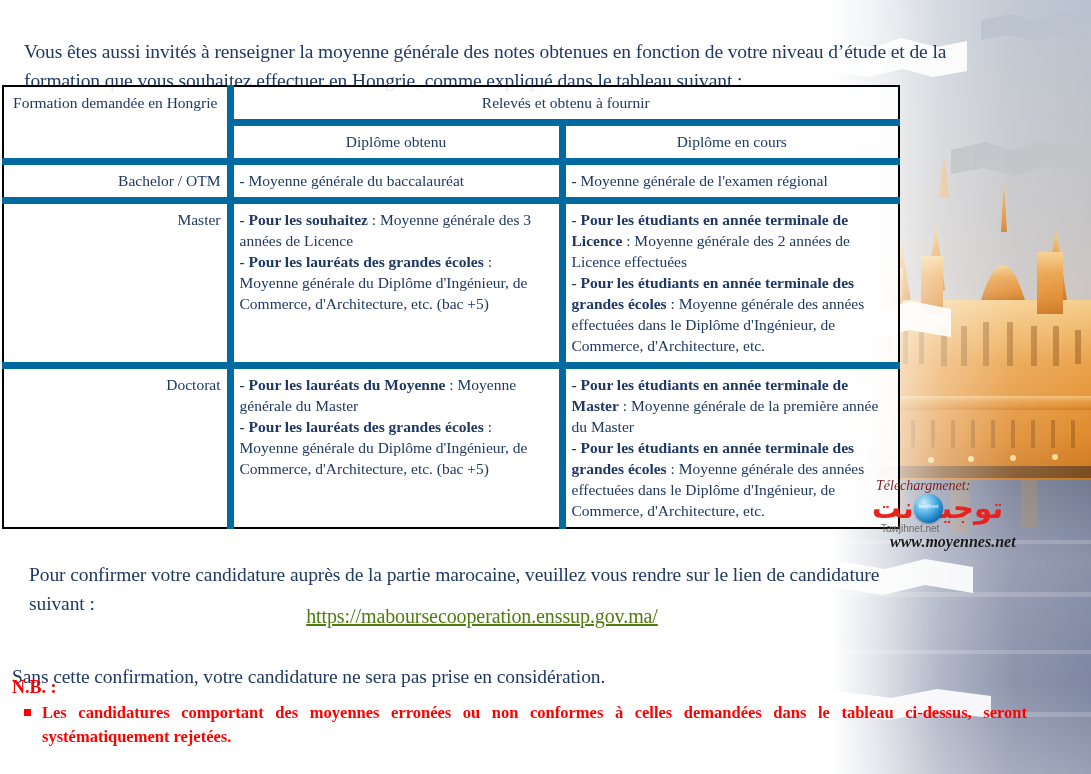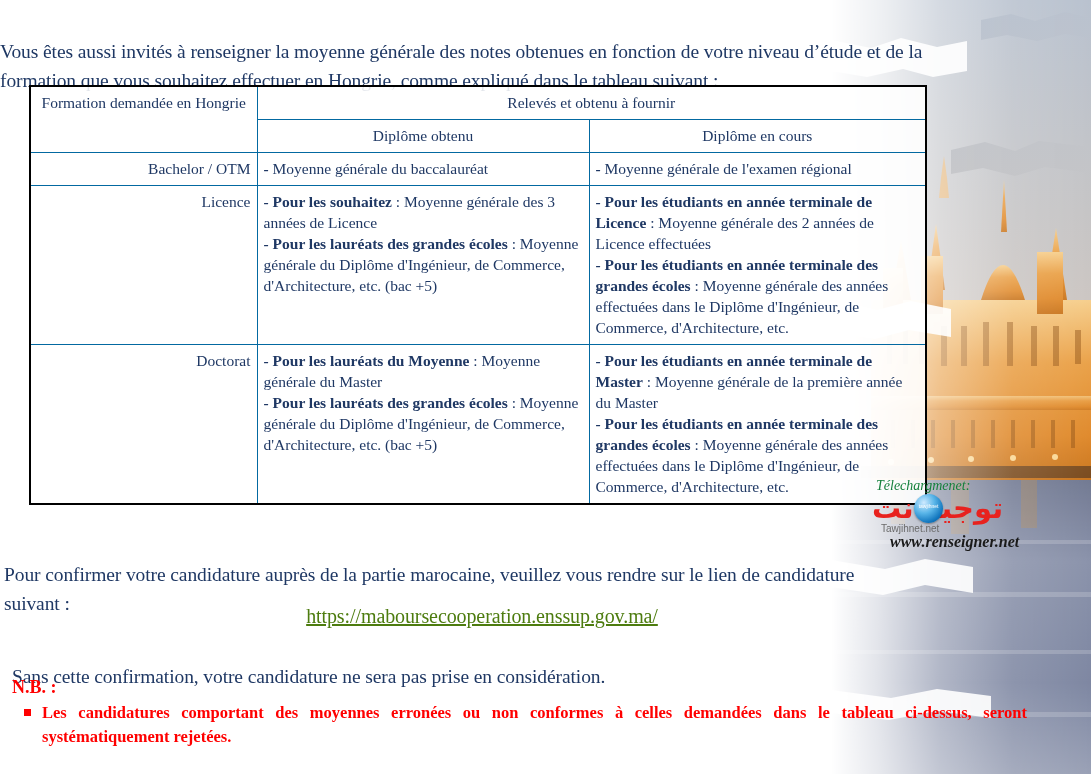--- a/index.html
+++ b/index.html
@@ -36,38 +36,38 @@
 
   .para {
     position: absolute;
     font-size: 19.5px;
     line-height: 29px;
     color: #1F3864;
     letter-spacing: -0.1px;
   }
 
   #intro-paragraph {
-    left: 0;
+    left: 24px;
     top: 16px;
     width: 944px;
     margin-top: 21px;
   }
 
   
   #grades-table {
     position: absolute;
-    left: 29px;
+    left: 2px;
     top: 85px;
     width: 896px;
     border-collapse: collapse;
     table-layout: fixed;
     background: rgba(255,255,255,0.88);
   }
   #grades-table td, #grades-table th {
-    border: 1px solid #0369a1;
+    border: 7px solid #0369a1;
     vertical-align: top;
     padding: 5px 6px 6px 6px;
     font-weight: normal;
     font-size: 15.5px;
     line-height: 21px;
     color: #1F3864;
   }
   #grades-table .outer-top    { border-top: 2px solid #000000; }
   #grades-table .outer-left   { border-left: 2px solid #000000; }
   #grades-table .outer-right  { border-right: 2px solid #000000; }
@@ -90,21 +90,21 @@
   .body-cell { vertical-align: middle; }
   .body-cell p { margin: 0; }
   .body-cell b { font-weight: bold; }
 
   .col1 { width: 227px; }
   .col2 { width: 332px; }
   .col3 { width: 337px; }
 
   
   #confirm-paragraph {
-    left: 4px;
+    left: 29px;
     top: 540px;
     width: 900px;
   }
   #link-line {
     left: 12px;
     top: 602px;
     width: 940px;
     text-align: center;
   }
   #application-link {
@@ -158,21 +158,21 @@
     left: 872px;
     top: 478px;
     width: 215px;
     z-index: 3;
     pointer-events: none;
   }
   #wm-download-label {
     font-style: italic;
     font-family: "Liberation Serif", serif;
     font-size: 14px;
-    color: #15803d;
+    color: #7f1d1d;
     margin-left: 4px;
   }
   #wm-logo-row {
     position: relative;
     height: 34px;
     margin-top: -1px;
   }
   #wm-arabic {
     position: absolute;
     left: 0; top: -2px;
@@ -360,21 +360,21 @@
         <tr>
           <td class="rowlabel outer-left">Bachelor / OTM</td>
           <td class="body-cell">
             <p><b>- </b>Moyenne générale du baccalauréat</p>
           </td>
           <td class="body-cell outer-right">
             <p><b>- </b>Moyenne générale de l'examen régional</p>
           </td>
         </tr>
         <tr>
-          <td class="rowlabel outer-left">Licence</td>
+          <td class="rowlabel outer-left">Master</td>
           <td class="body-cell">
             <p><b>- Pour les souhaitez</b> : Moyenne générale des 3 années de Licence</p>
             <p><b>- Pour les lauréats des grandes écoles</b> : Moyenne générale du Diplôme d'Ingénieur, de Commerce, d'Architecture, etc. (bac +5)</p>
           </td>
           <td class="body-cell outer-right">
             <p><b>- Pour les étudiants en année terminale de Licence</b> : Moyenne générale des 2 années de Licence effectuées</p>
             <p><b>- Pour les étudiants en année terminale des grandes écoles</b> : Moyenne générale des années effectuées dans le Diplôme d'Ingénieur, de Commerce, d'Architecture, etc.</p>
           </td>
         </tr>
         <tr>
@@ -407,16 +407,16 @@
   </div>
 
   <div id="watermark">
     <div id="wm-download-label">Télechargmenet:</div>
     <div id="wm-logo-row">
       <span id="wm-arabic">توجيه نت</span>
       <span id="wm-globe"></span>
       <span id="wm-globe-label">tawjihnet</span>
       <span id="wm-small-label">Tawjihnet.net</span>
     </div>
-    <div id="wm-url">www.renseigner.net</div>
+    <div id="wm-url">www.moyennes.net</div>
   </div>
 
 </div>
 
 </body></html>

